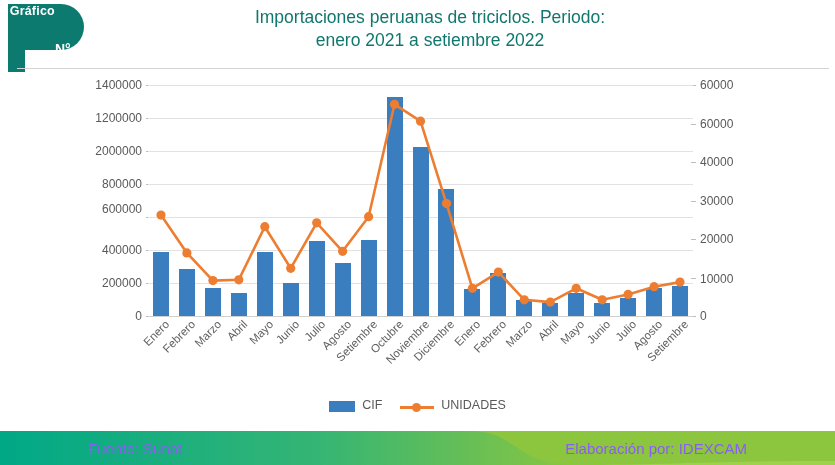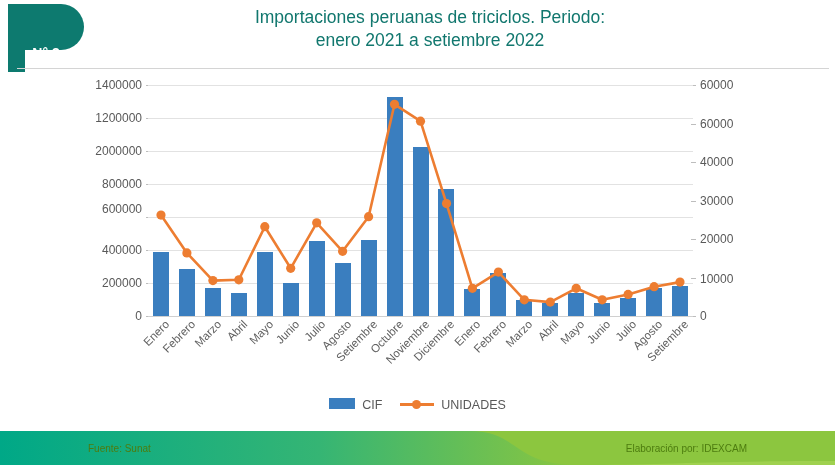--- a/index.html
+++ b/index.html
@@ -10,21 +10,21 @@
     overflow:hidden;
     position:relative;
   }
   
   #badge-wrap{position:absolute;left:8px;top:4px;width:120px;height:66px;}
   #badge{
     position:absolute;left:0;top:0;width:76px;height:46px;
     background:#0d7a6f;
     border-radius:0 26px 26px 0;
     color:#fff;text-align:center;
-    display:flex;flex-direction:column;justify-content:center;
+    display:flex;flex-direction:row;justify-content:center;
     line-height:1.15;
   }
   #badge .l1{font-size:12.5px;font-weight:bold;letter-spacing:.2px;}
   #badge .l2{font-size:14px;font-weight:bold;margin-top:37px;}
   #badge-tail{
     position:absolute;left:0;top:46px;width:17px;height:22px;background:#0d7a6f;
   }
   
   #title{
     position:absolute;left:150px;top:6px;width:560px;
@@ -60,29 +60,29 @@
     transform-origin:right top;
     transform:rotate(-45deg);
     white-space:nowrap;text-align:right;
   }
   
   #legend{
     position:absolute;left:0;top:398px;width:835px;
     display:flex;justify-content:center;align-items:center;gap:18px;
     font-size:12.5px;color:#595959;
   }
-  .lg{display:flex;align-items:flex-start;gap:7px;}
+  .lg{display:flex;align-items:flex-end;gap:7px;}
   .lg-bar{width:26px;height:11px;background:#3a7ebf;display:inline-block;}
   .lg-line{position:relative;width:34px;height:11px;display:inline-block;}
   .lg-line i{position:absolute;left:0;top:5px;width:34px;height:2.5px;background:#ed7d31;}
   .lg-line b{position:absolute;left:12px;top:1.5px;width:9px;height:9px;border-radius:50%;background:#ed7d31;}
   
   #footer{position:absolute;left:0;bottom:0;width:835px;height:34px;overflow:hidden;}
   #footer svg{position:absolute;left:0;top:0;}
-  .ftxt{position:absolute;top:0;height:34px;display:flex;align-items:center;color:#4d7c0f;font-size:10px;}
+  .ftxt{position:absolute;top:0;height:34px;display:flex;align-items:center;color:#8b5cf6;font-size:15px;}
   #f-left{left:88px;}
   #f-right{right:88px;}
 </style>
 </head>
 <body>
 
 <div id="badge-wrap">
   <div id="badge">
     <span class="l1">Gráfico</span>
     <span class="l2">N° 3</span>

